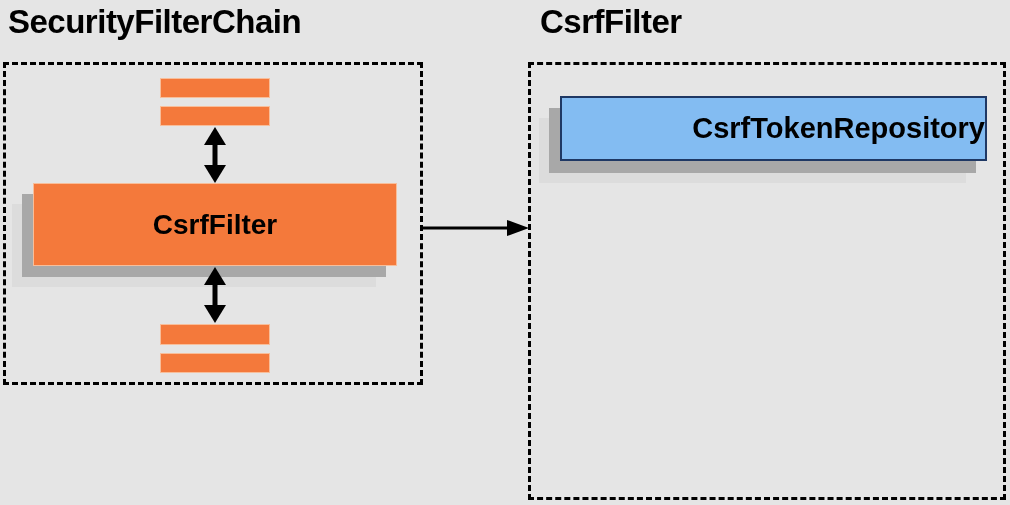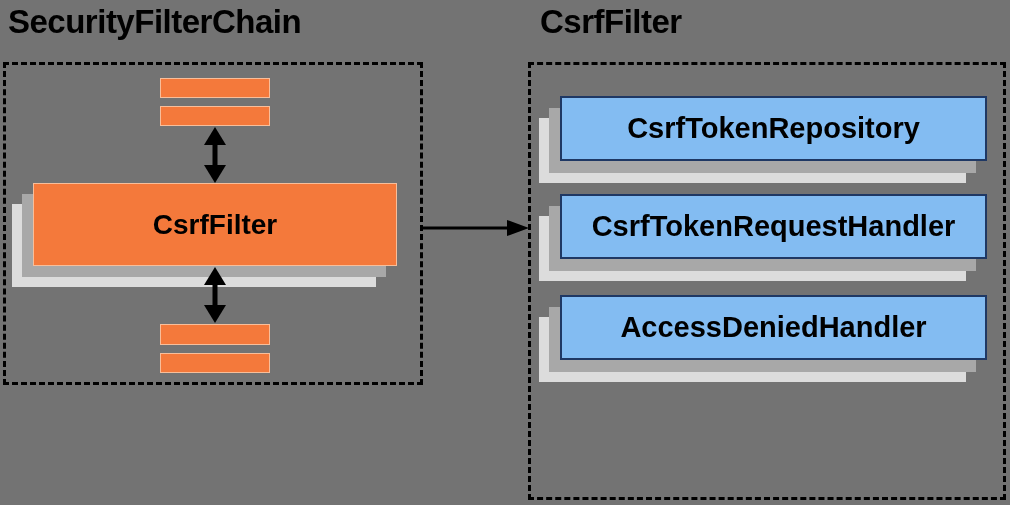--- a/index.html
+++ b/index.html
@@ -6,21 +6,21 @@
     margin: 0;
     padding: 0;
     background: #ffffff;
   }
   * { box-sizing: border-box; }
 
   .canvas {
     position: relative;
     width: 1010px;
     height: 505px;
-    background: #737373;
+    background: #e5e5e5;
     font-family: "Liberation Sans", "DejaVu Sans", sans-serif;
     overflow: hidden;
   }
 
   .section-title {
     position: absolute;
     font-weight: bold;
     font-size: 33px;
     letter-spacing: -0.5px;
     color: #000000;
@@ -88,21 +88,21 @@
     position: absolute;
     left: 560px;
     width: 427px;
     height: 65px;
     background: var(--blue_fill, #83BCF2);
     border: 2px solid var(--blue_border, #1F3864);
     box-shadow: -11px 12px 0 var(--shadow_dark, #A8A8A8),
                 -21px 22px 0 var(--shadow_light, #DCDCDC);
     display: flex;
     align-items: center;
-    justify-content: center;
+    justify-content: flex-end;
   }
   .component-1 { top: 96px;  }
   .component-2 { top: 194px; }
   .component-3 { top: 295px; }
   .component-4 { top: 392px; }
   .component-box .label {
     font-weight: bold;
     font-size: 29px;
     color: #000000;
     white-space: nowrap;
@@ -145,22 +145,16 @@
   </svg>
 
   <div class="section-title title-right">CsrfFilter</div>
 
   <div class="dashed-container container-right"></div>
 
   <div class="component-box component-1">
     <span class="label">CsrfTokenRepository</span>
   </div>
 
-  <div class="component-box component-2">
-    <span class="label">CsrfTokenRequestHandler</span>
-  </div>
 
-  <div class="component-box component-3">
-    <span class="label">AccessDeniedHandler</span>
-  </div>
 
 
 </div>
 
 </body></html>

